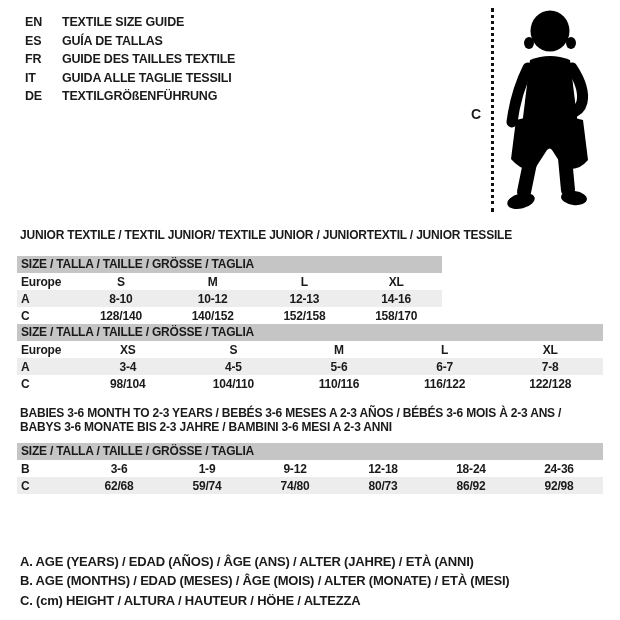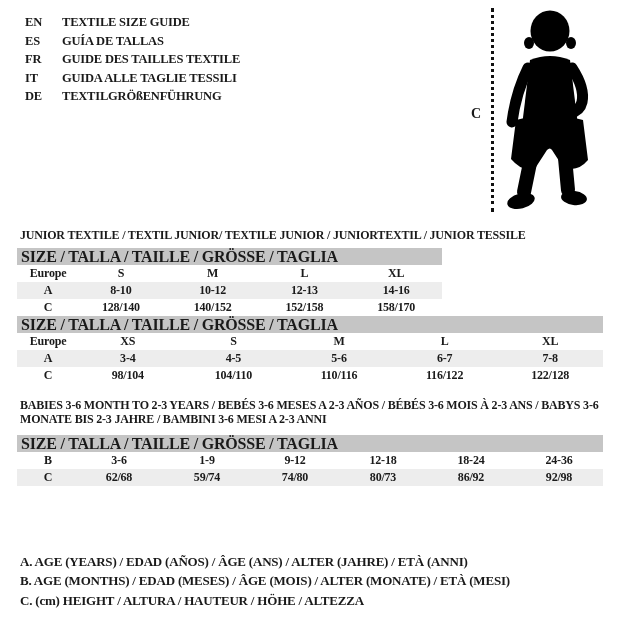--- a/index.html
+++ b/index.html
@@ -1,40 +1,40 @@
 <!DOCTYPE html>
 <html><head>
 <meta charset="utf-8">
 <style>
   html,body{margin:0;padding:0;background:#fff;}
   .page{
     position:relative;width:620px;height:620px;background:#ffffff;overflow:hidden;
-    font-family:Liberation Serif, serif;color:#1a1a1a;
+    font-family:Liberation Sans, sans-serif;color:#1a1a1a;
   }
   
   .langs{position:absolute;left:25px;top:13px;}
   .lang-row{display:flex;font-weight:700;font-size:12.5px;line-height:18.6px;letter-spacing:-0.2px;}
   .lang-code{width:37px;}
   
   .figure{position:absolute;left:465px;top:6px;width:150px;height:212px;}
   .figure-c{position:absolute;left:6px;top:100px;font-weight:700;font-size:14px;}
   .dotted{position:absolute;left:26px;top:2px;height:204px;width:0;border-left:3px dotted #111;}
   .figure svg{position:absolute;left:35px;top:2px;}
   
   .tables{position:absolute;left:17px;top:228px;width:586px;}
-  .t-title{font-size:12px;font-weight:700;line-height:14px;letter-spacing:-0.2px;margin:0 0 6px 3px;}
+  .t-title{font-size:12px;font-weight:700;line-height:14px;letter-spacing:-0.2px;margin:0 0 14px 3px;}
   .s2 .t-title{margin:14px 0 15px 3px;}
   .s3 .t-title{margin:14px 0 9px 3px;}
   .t-grid{width:100%;}
   .t-grid.w1{width:425px;}
-  .t-bar{height:17px;background:#c5c5c5;font-weight:700;font-size:16px;line-height:17px;
+  .t-bar{height:17px;background:#c5c5c5;font-weight:700;font-size:12px;line-height:17px;
          padding-left:4px;letter-spacing:-0.2px;box-sizing:border-box;}
   .t-row{display:flex;height:17px;align-items:center;font-size:12px;font-weight:700;letter-spacing:-0.2px;}
   .t-row.stripe{background:#ededed;}
-  .t-label{width:58px;padding-left:4px;box-sizing:border-box;text-align:center;}
+  .t-label{width:58px;padding-left:4px;box-sizing:border-box;}
   .t-cell{flex:1;text-align:center;}
   
   .footnotes{position:absolute;left:20px;top:552px;}
   .fn{font-size:13px;font-weight:700;line-height:19.4px;letter-spacing:-0.2px;}
 </style>
 </head>
 <body>
 
 <div class="page">
 

